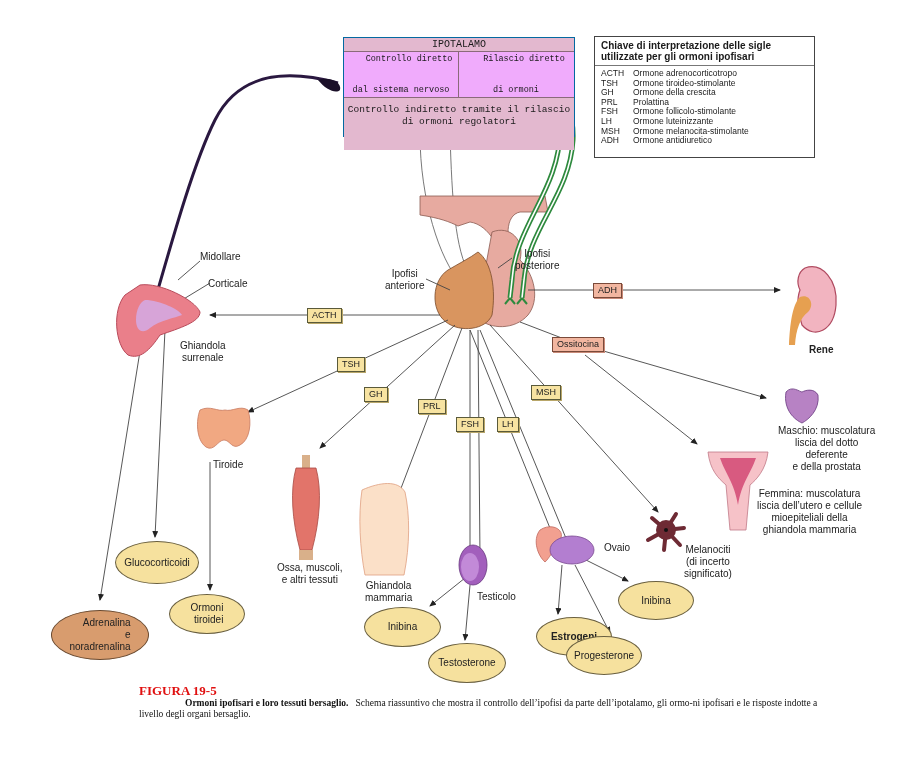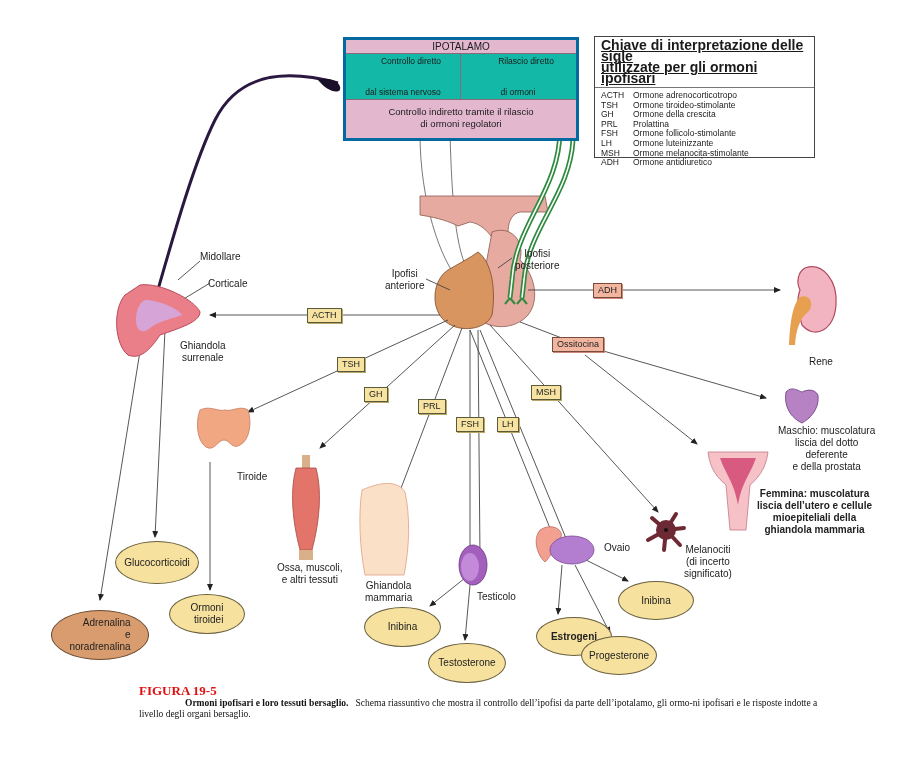--- a/index.html
+++ b/index.html
@@ -9,32 +9,32 @@
   .lbl { position:absolute; font-size:10px; line-height:12px; color:#222; white-space:nowrap;text-align:center; }
   .lbl.c { text-align:center; }
   .hbox { position:absolute; font-size:9px; line-height:13px; height:13px; padding:0 4px;
           background:#f7e3a1; border:1.5px solid #5a5a3a; box-shadow:1px 1px 0 #b9a76a; color:#222; }
   .hbox.pink { background:#f2b6a0; border-color:#7a4a3a; box-shadow:1px 1px 0 #c98a78; }
   .ell { position:absolute; border-radius:50%; background:#f6e19e; border:1.5px solid #6a6040;
          display:flex; align-items:center; justify-content:center; text-align:right;
          font-size:10px; line-height:12px; color:#222; }
   .ell.brown { background:#d89c6e; border-color:#6a4a30; }
   
-  .hypo { position:absolute; left:343px; top:37px; width:230px; height:98px; border:3px solid #0369a1; background:#14b8a6; }
+  .hypo { position:absolute; left:343px; top:37px; width:230px; height:98px; border:1px solid #0369a1; background:#f0abfc;font-family:Liberation Mono, monospace; }
   .hypo .title { height:13px; background:#e3b8cf; border-bottom:1px solid #8a6a7a; text-align:center; font-size:10px; line-height:13px; }
   .hypo .mid { position:relative; height:45px; border-bottom:1px solid #8a6a7a; }
   .hypo .mid .col { position:absolute; top:0; width:114px; height:45px; font-size:8.5px; text-align:center; }
   .hypo .mid .col.l { left:0; border-right:1px solid #8a6a7a; }
   .hypo .mid .col.r { left:115px; }
   .hypo .mid .t { position:absolute; left:16px; right:0; top:2px; }
   .hypo .mid .b { position:absolute; left:0; right:0; bottom:2px; }
-  .hypo .bot { height:38px; background:#e3b8cf; text-align:center; font-size:9.5px; line-height:12px; padding-top:6px; box-sizing:border-box; }
+  .hypo .bot { height:52px; background:#e3b8cf; text-align:center; font-size:9.5px; line-height:12px; padding-top:6px; box-sizing:border-box; }
   
   .key { position:absolute; left:594px; top:36px; width:219px; height:120px; border:1px solid #444; background:#fff; }
-  .key .kt { font-weight:bold; font-size:14px; line-height:11px; padding:3px 6px 3px; border-bottom:1px solid #777;text-decoration:underline; }
+  .key .kt { font-weight:bold; font-size:10px; line-height:11px; padding:3px 6px 3px; border-bottom:1px solid #777; }
   .key .rows { padding:3px 6px; font-size:8.5px; line-height:9.6px; }
   .key .row { display:flex; }
   .key .ab { width:32px; }
   .caption { position:absolute; left:139px; top:684px; width:680px; font-family:"Liberation Serif", serif; font-size:9.5px; line-height:10.5px; color:#111; }
   .caption .fig { color:#e01010; font-weight:bold; font-size:13px; line-height:14px; }
   .caption b { font-weight:bold;padding-left:46px; }
 </style>
 </head>
 <body>
 
@@ -225,44 +225,44 @@
 <div class="hbox" style="left:531px;top:385px;">MSH</div>
 <div class="hbox pink" style="left:593px;top:283px;">ADH</div>
 <div class="hbox pink" style="left:552px;top:337px;">Ossitocina</div>
 
 <div class="lbl" style="left:200px;top:251px;">Midollare</div>
 <div class="lbl" style="left:208px;top:278px;">Corticale</div>
 <div class="lbl c" style="left:180px;top:340px;">
   <div>Ghiandola</div>
   <div>surrenale</div>
 </div>
-<div class="lbl" style="left:237px;top:459px;margin-top:12px;">Tiroide</div>
+<div class="lbl" style="left:213px;top:459px;">Tiroide</div>
 <div class="lbl c" style="left:277px;top:562px;">
   <div>Ossa, muscoli,</div>
   <div>e altri tessuti</div>
 </div>
 <div class="lbl c" style="left:365px;top:580px;">
   <div>Ghiandola</div>
   <div>mammaria</div>
 </div>
 <div class="lbl" style="left:477px;top:591px;">Testicolo</div>
 <div class="lbl" style="left:604px;top:542px;">Ovaio</div>
 <div class="lbl c" style="left:684px;top:544px;">
   <div>Melanociti</div>
   <div>(di incerto</div>
   <div>significato)</div>
 </div>
-<div class="lbl" style="left:809px;top:356px;">Rene</div>
+<div class="lbl" style="left:809px;top:344px;font-weight:bold;">Rene</div>
 <div class="lbl c" style="left:778px;top:425px;">
   <div>Maschio: muscolatura</div>
   <div>liscia del dotto</div>
   <div>deferente</div>
   <div>e della prostata</div>
 </div>
-<div class="lbl c" style="left:757px;top:488px;font-weight:bold;">
+<div class="lbl c" style="left:757px;top:488px;">
   <div>Femmina: muscolatura</div>
   <div>liscia dell’utero e cellule</div>
   <div>mioepiteliali della</div>
   <div>ghiandola mammaria</div>
 </div>
 
 <div class="ell" style="left:115px;top:541px;width:82px;height:41px;">Glucocorticoidi</div>
 <div class="ell brown" style="left:51px;top:610px;width:96px;height:48px;">
   <div>
     <div>Adrenalina</div>
@@ -272,19 +272,19 @@
 </div>
 <div class="ell" style="left:169px;top:594px;width:74px;height:38px;">
   <div>
     <div>Ormoni</div>
     <div>tiroidei</div>
   </div>
 </div>
 <div class="ell" style="left:364px;top:607px;width:75px;height:38px;">Inibina</div>
 <div class="ell" style="left:428px;top:643px;width:76px;height:38px;">Testosterone</div>
 <div class="ell" style="left:536px;top:617px;width:74px;height:37px;font-weight:bold;">Estrogeni</div>
-<div class="ell" style="left:581px;top:636px;width:74px;height:37px;">Progesterone</div>
+<div class="ell" style="left:566px;top:636px;width:74px;height:37px;">Progesterone</div>
 <div class="ell" style="left:618px;top:581px;width:74px;height:37px;">Inibina</div>
 
 <div class="caption">
   <div class="fig">FIGURA  19-5</div>
   <div><b>Ormoni ipofisari e loro tessuti bersaglio.</b>&nbsp;&nbsp;&nbsp;<span>Schema riassuntivo che mostra il controllo dell’ipofisi da parte dell’ipotalamo, gli ormo-ni ipofisari e le risposte indotte a livello degli organi bersaglio.</span></div>
 </div>
 
 </body></html>

